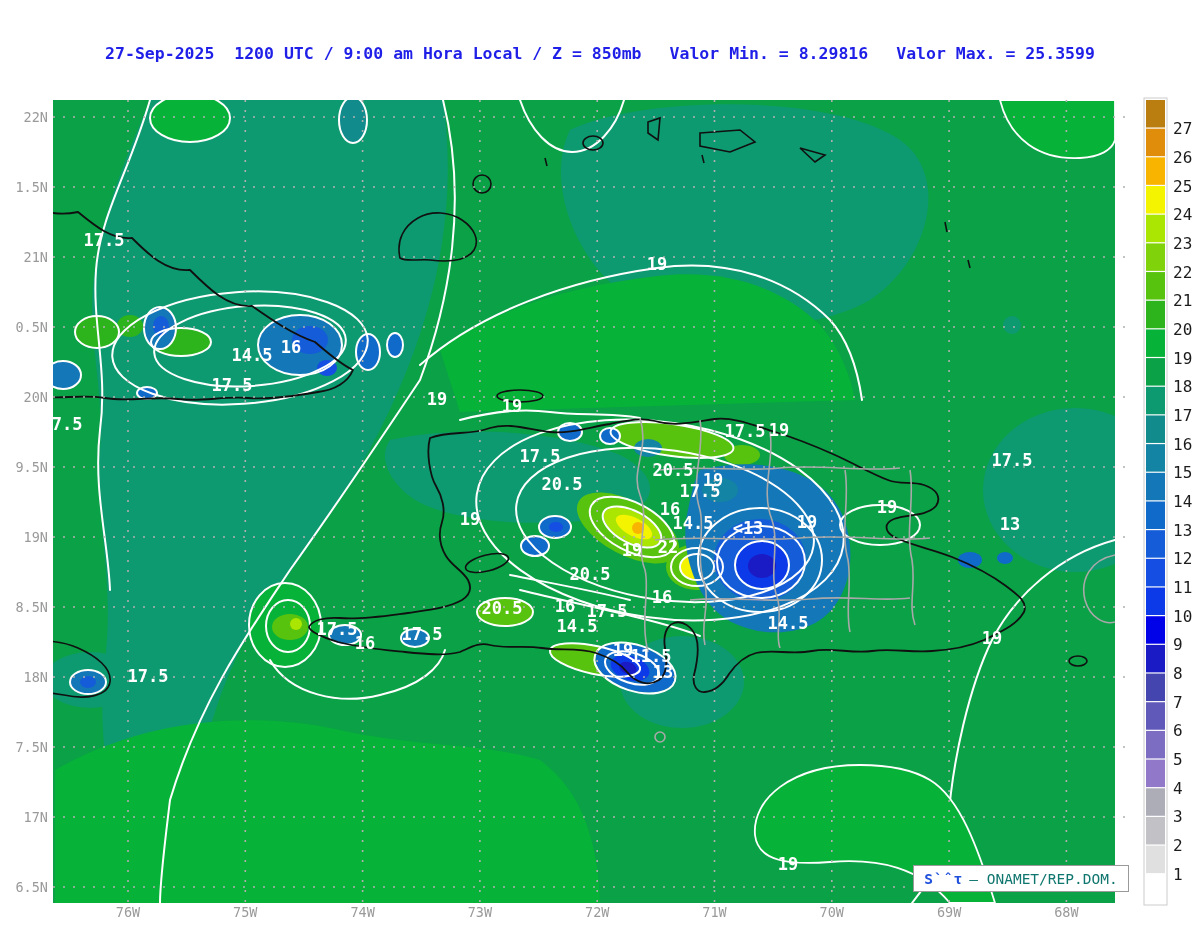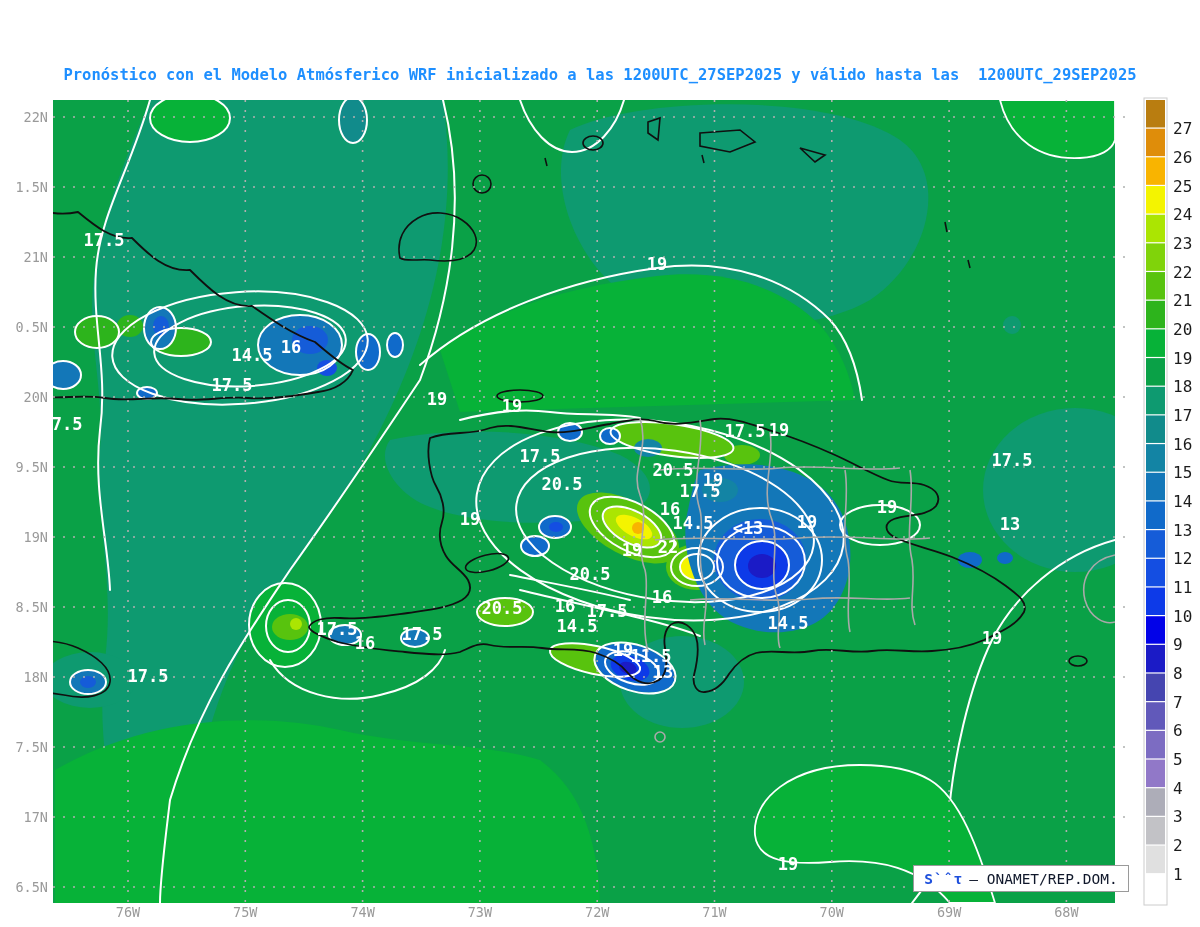--- a/index.html
+++ b/index.html
@@ -16,28 +16,28 @@
   .prov{fill:none;stroke:#a9a9a9;stroke-width:1.6;stroke-linejoin:round;}
   .wc{fill:none;stroke:#ffffff;stroke-width:2;stroke-linejoin:round;stroke-linecap:round;}
   .wct{stroke:#ffffff;stroke-width:1.8;}
   .clabel{fill:#ffffff;font-size:17px;font-weight:600;text-anchor:middle;}
   .axlab{fill:#9a9a9a;font-size:13.5px;}
   .cblab{fill:#1c1c1c;font-size:16px;}
   #onamet{position:absolute;left:913px;top:865px;width:214px;height:25px;background:#ffffff;
           border:1px solid #9a9a9a;display:flex;align-items:center;justify-content:center;
           font-size:14.5px;white-space:pre;}
   #onamet .logo{color:#1e50dc;font-weight:bold;letter-spacing:1px;margin-right:6px;}
-  #onamet .credit{color:#0f172a;}
+  #onamet .credit{color:#0f766e;}
 </style>
 </head>
 <body>
 
 <div class="canvas">
 
-  <div class="hdr" id="sub2">Pronóstico con el Modelo Atmósferico WRF inicializado a las 1200UTC_27SEP2025 y válido hasta las  1200UTC_29SEP2025</div>
+  <div class="hdr" id="sub1"><span>27-Sep-2025  1200 UTC / 9:00 am Hora Local / Z = 850mb</span><span>Valor Min. = 8.29816</span><span>Valor Max. = 25.3599</span></div>
 
   <svg id="map" width="1200" height="927" viewBox="0 0 1200 927">
     <defs>
         <clipPath id="mapclip">
           <rect x="53" y="100" width="1062" height="803"></rect>
         </clipPath>
       </defs>
 
     <g clip-path="url(#mapclip)">
       <rect x="53" y="100" width="1062" height="803" style="fill:var(--b18)"></rect>

